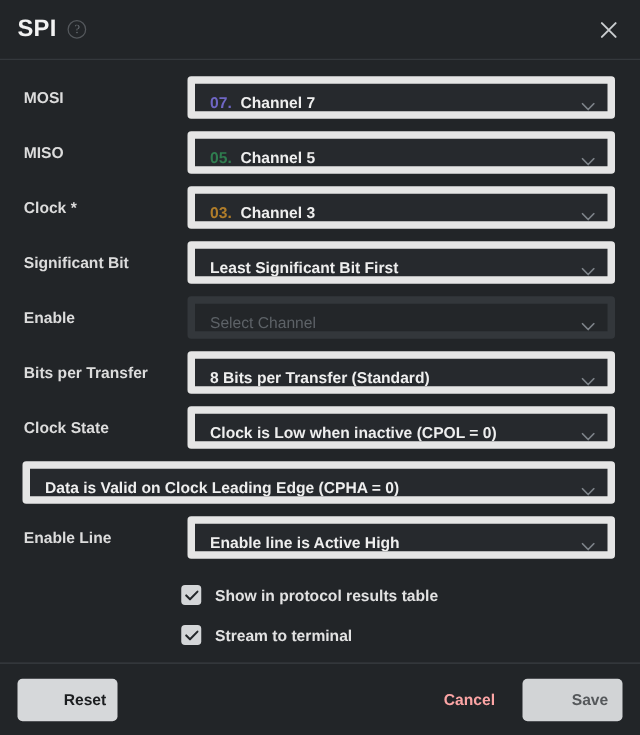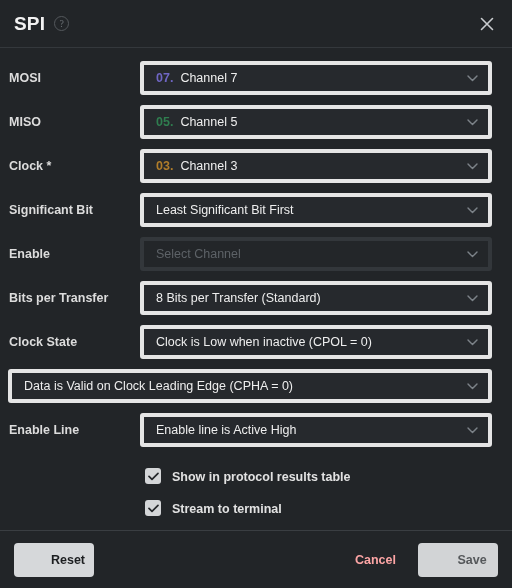--- a/index.html
+++ b/index.html
@@ -75,52 +75,52 @@
     flex: 1 1 auto;
     overflow: hidden;
     padding-top: 8px;
     position: relative;
   }
 
   .form-row {
     display: flex;
     align-items: center;
     height: 44px;
-    padding: 0 20px 0 8px;
+    padding: 0 20px 0 18px;
   }
 
   .row-label {
     width: 132px;
     flex: 0 0 132px;
     font-size: 12.5px;
     font-weight: bold;
     color: #dcdcdc;
     padding-left: 1px;
   }
 
   .select {
     flex: 1 1 auto;
     height: 34px;
     background: #26292d;
-    border: 4px solid #e5e5e5;
+    border: 6px solid #e5e5e5;
     border-radius: 3px;
     display: flex;
-    align-items: center;
+    align-items: flex-end;
     padding: 0 10px 0 12px;
     cursor: pointer;
     position: relative;
   }
   .select.empty {
     background: #232629;
     border-color: #33373b;
   }
 
   .sel-text {
     font-size: 12.5px;
-    font-weight: normal;
+    font-weight: bold;
     color: #eeeeee;
     white-space: nowrap;
     overflow: hidden;
     text-overflow: ellipsis;
   }
   .sel-text.placeholder {
     color: #5d6267;
     font-weight: normal;
   }
 

